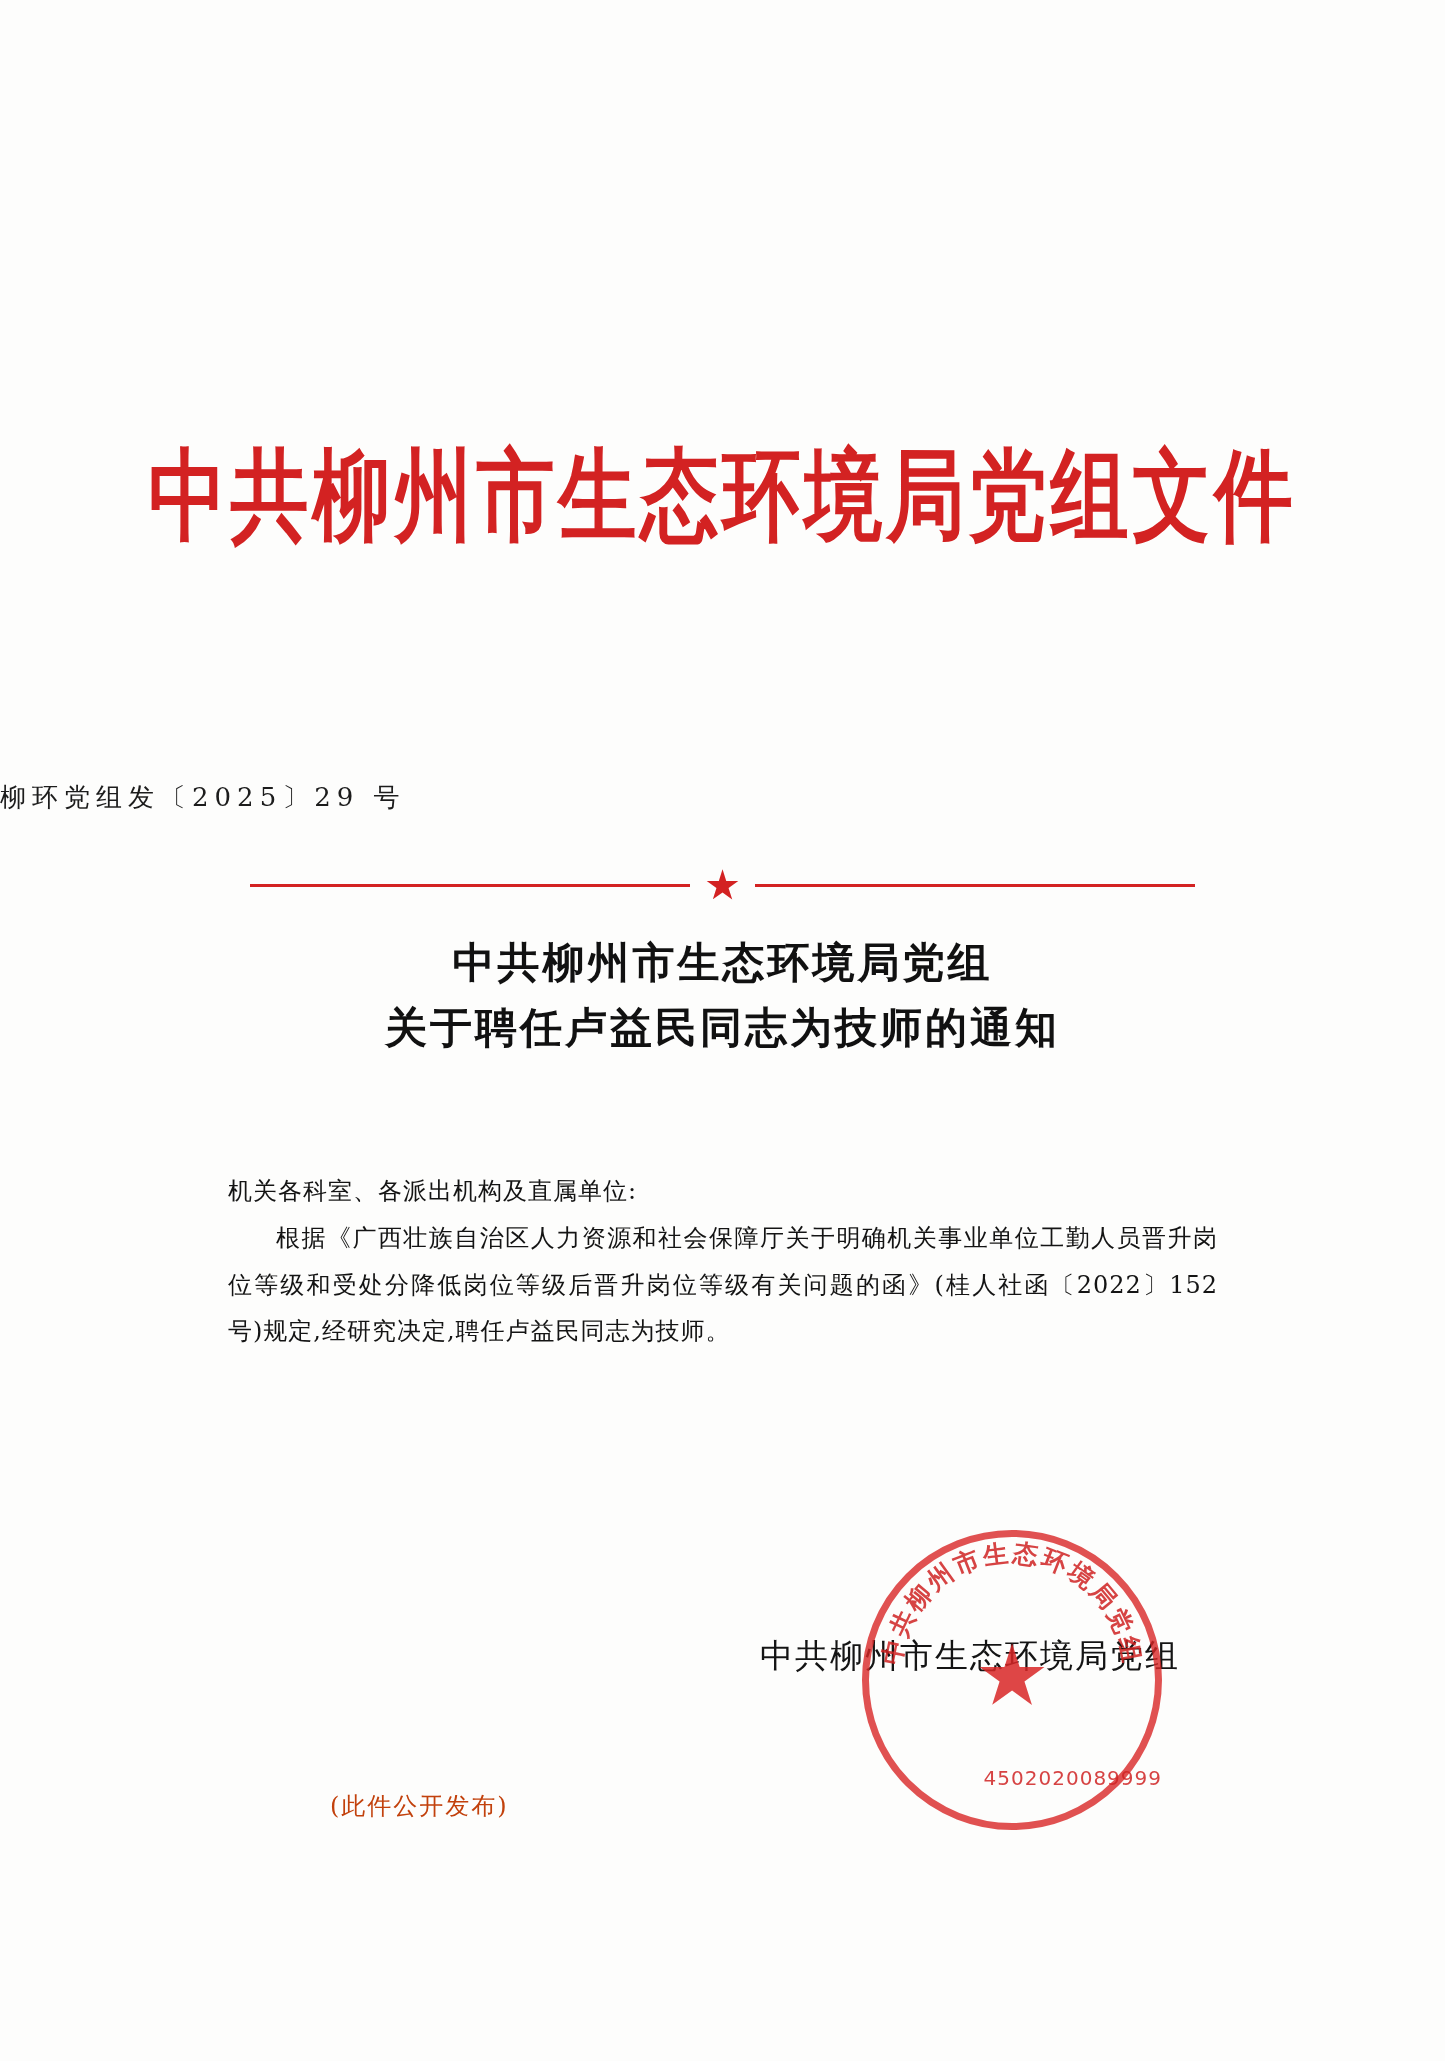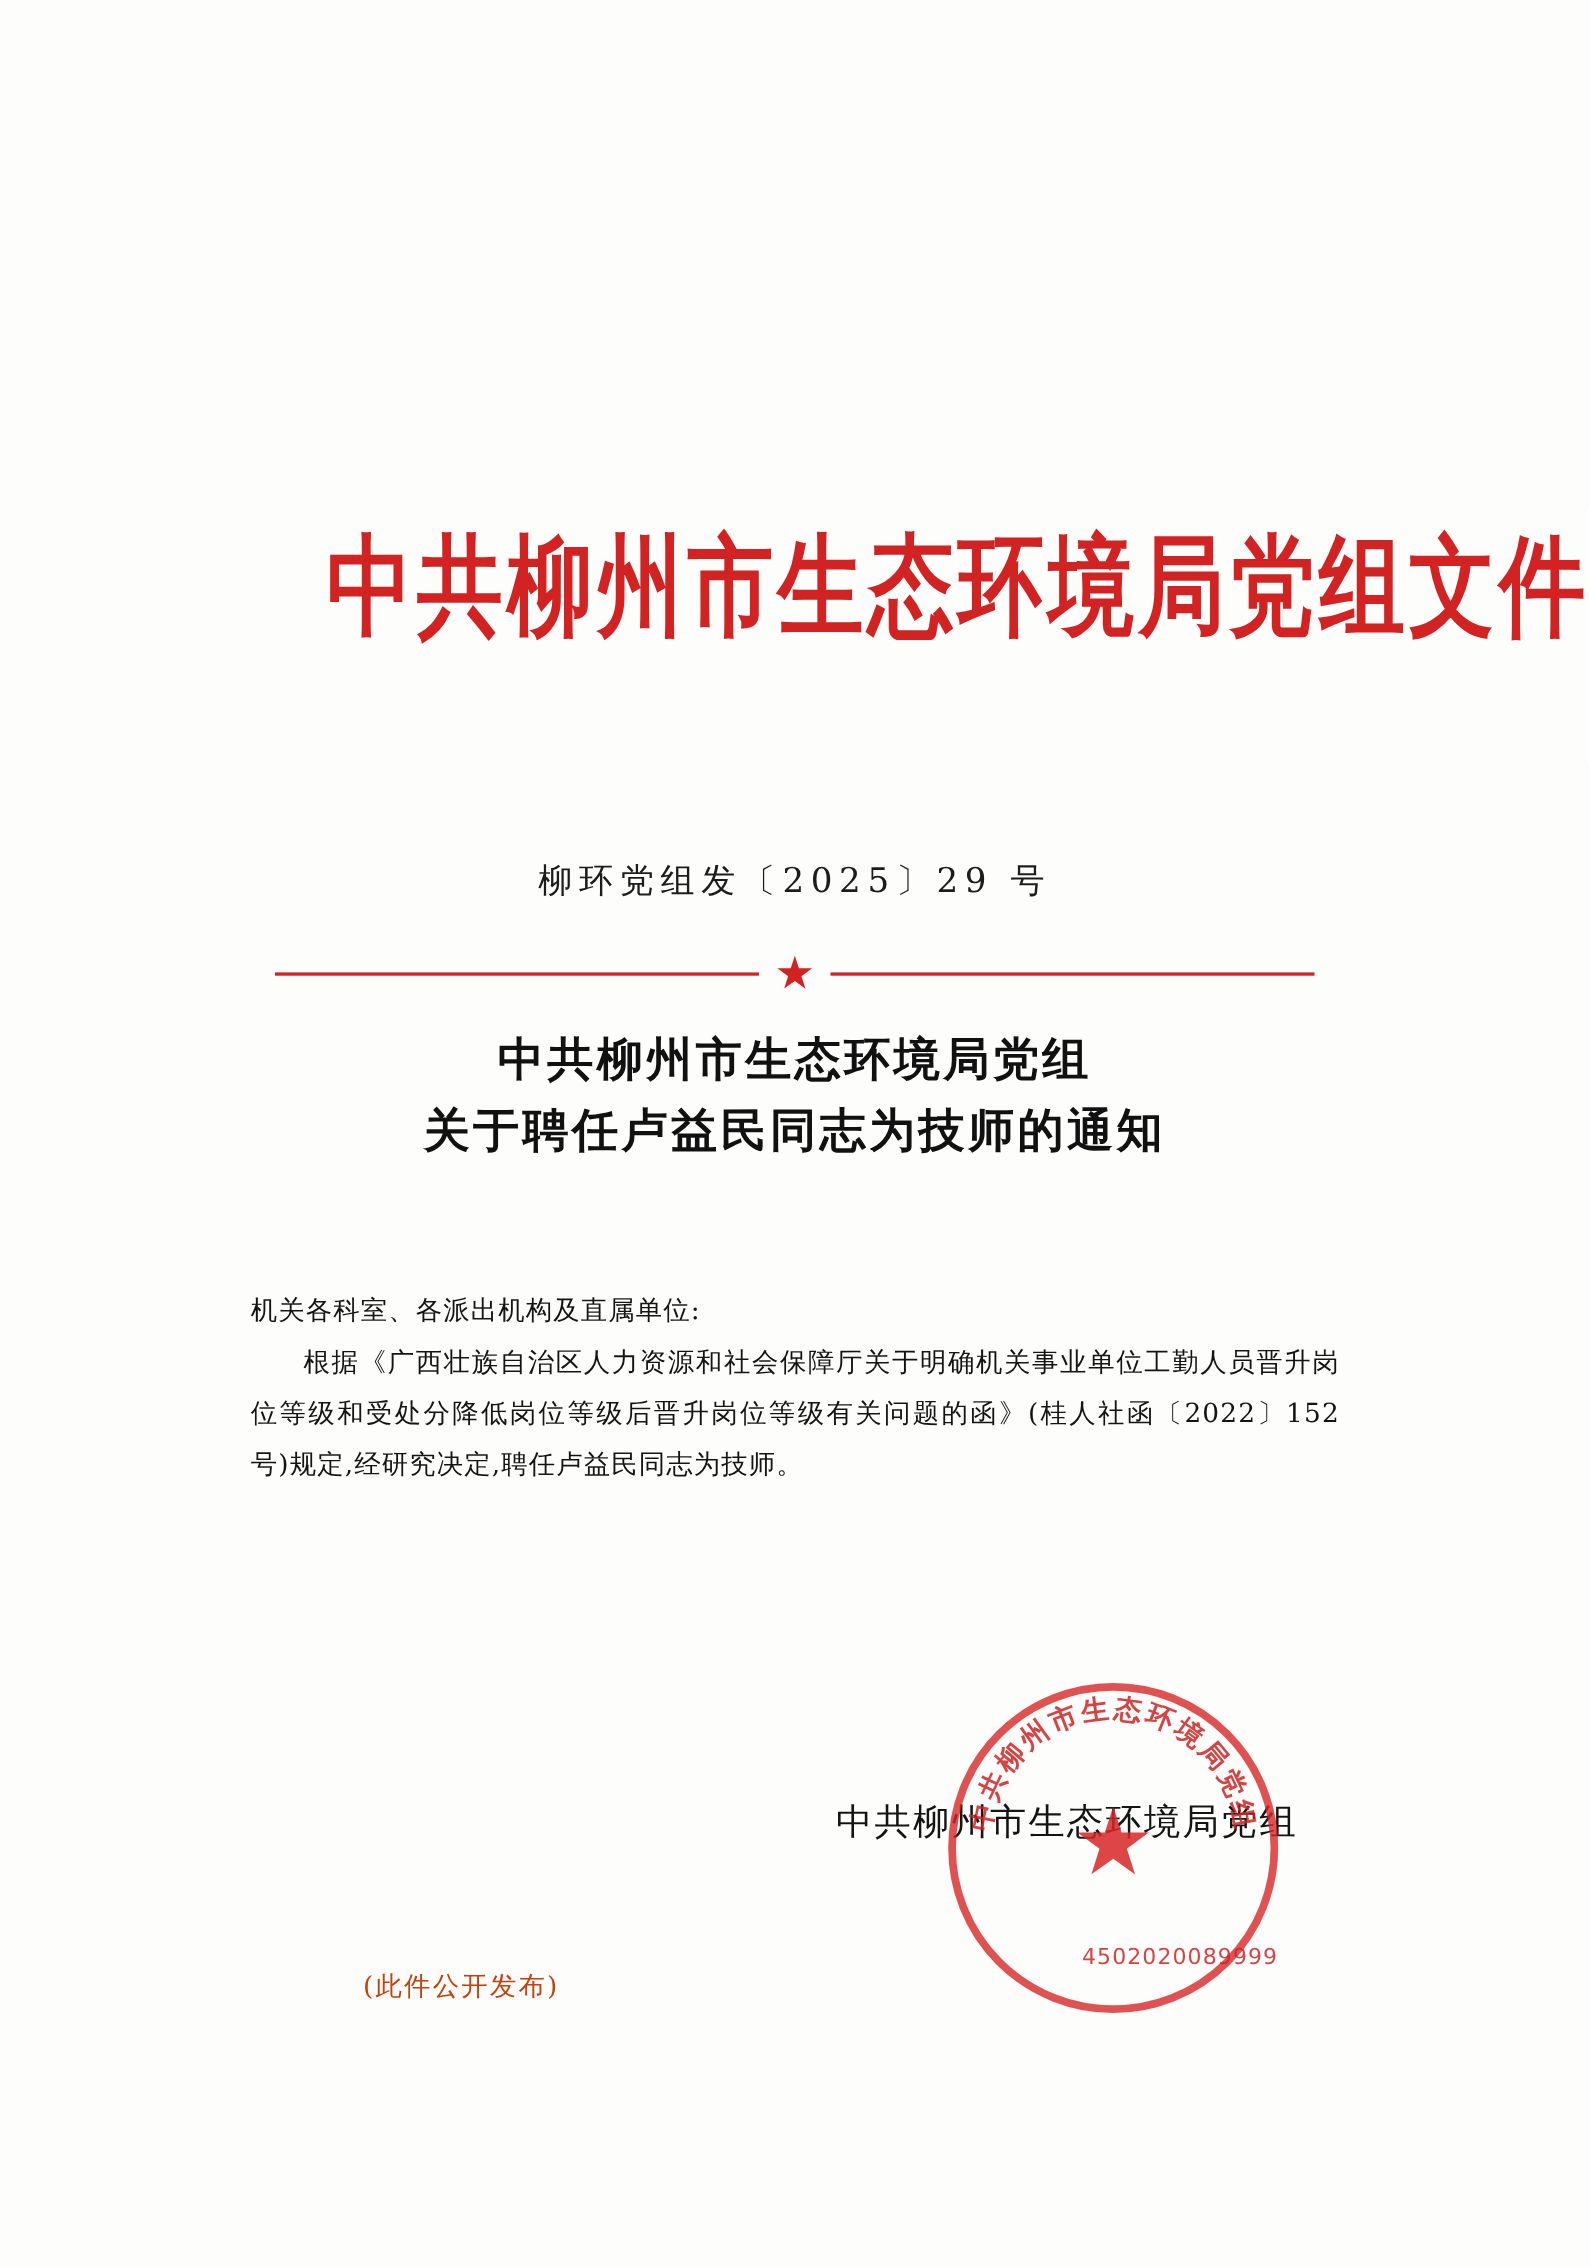--- a/index.html
+++ b/index.html
@@ -18,45 +18,45 @@
 
   .page {
     position: absolute;
     inset: 0;
     background: #fdfdfc;
   }
 
   
   .masthead {
     position: absolute;
-    top: 484px;
-    left: 0;
-    right: 0;
-    text-align: right;
+    top: 446px;
+    left: 0;
+    right: 0;
+    text-align: center;
   }
   .masthead-title {
     font-family: "DejaVu Serif", "Liberation Serif", serif;
     font-weight: 700;
     font-size: 78px;
     letter-spacing: 4px;
     color: #d32222;
     line-height: 1;
     white-space: nowrap;
     transform: scaleY(1.28);
     transform-origin: center top;
   }
 
   
   .doc-number {
     position: absolute;
     top: 780px;
     left: 0;
     right: 0;
-    text-align: center;
-    font-size: 31px;
+    text-align: left;
+    font-size: 26px;
     letter-spacing: 6px;
     color: #1c1c1c;
   }
 
   
   .rule-wrap {
     position: absolute;
     top: 862px;
     left: 250px;
     right: 250px;

